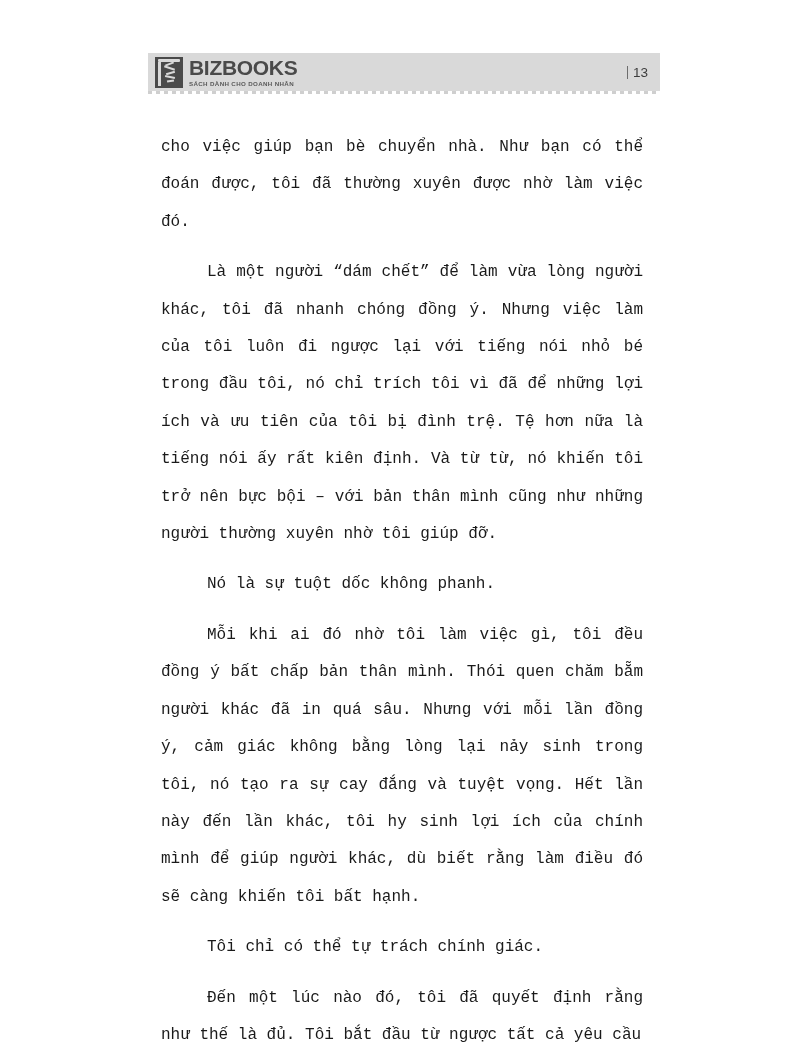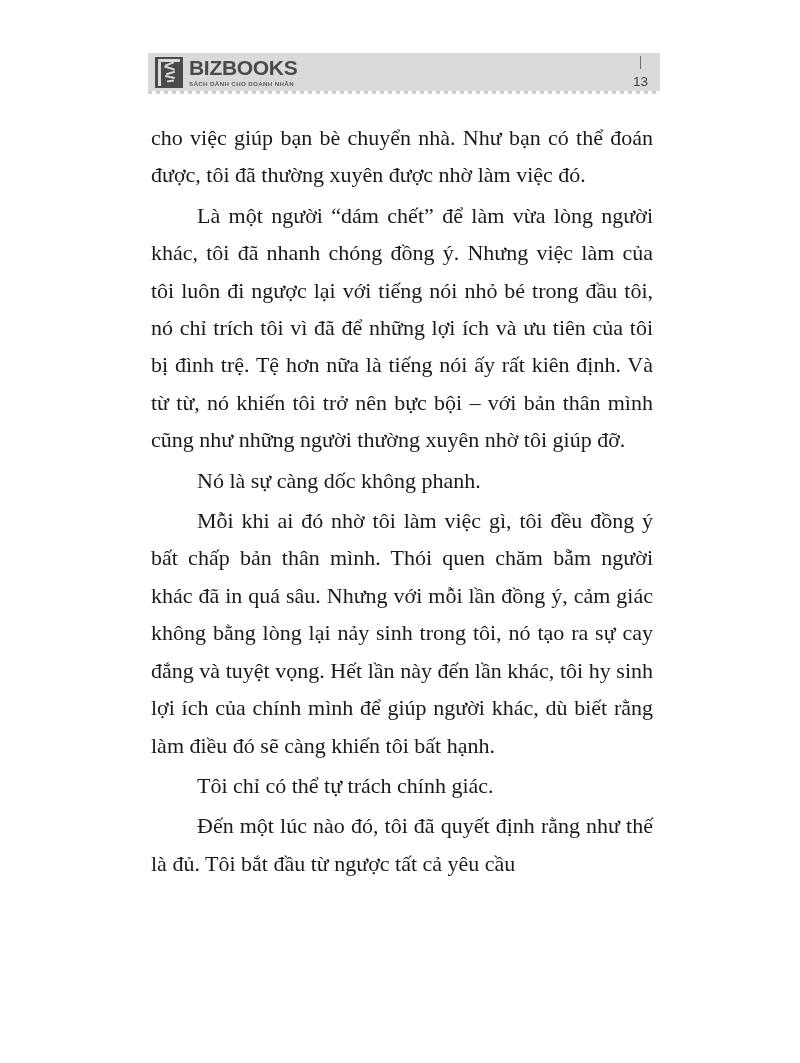--- a/index.html
+++ b/index.html
@@ -122,45 +122,44 @@
 
   .folio {
     margin-left: auto;
     margin-right: 12px;
     font-family: "Liberation Sans", "DejaVu Sans", sans-serif;
     font-size: 13.5px;
     color: #3d3d3d;
     display: flex;
     align-items: center;
     gap: 5px;
-    flex-direction: column;
   }
   .folio .rule {
     display: inline-block;
     width: 1px;
     height: 13px;
     background: #6d6d6d;
   }
 
   
   .text-column {
     position: absolute;
     left: 148px;
     top: 116px;
     width: 508px;
   }
 
   .para {
-    margin: 3px;
-    font-size: 22px;
+    margin: 13px;
+    font-size: 16px;
     line-height: 37.4px;
     color: #1a1a1a;
     text-align: justify;
     text-indent: 46px;
-    font-family: Liberation Serif, serif;
+    font-family: Liberation Mono, monospace;
   }
   .para.no-indent {
     text-indent: 0;
   }
   .para + .para {
     margin-top: 0;
   }
 </style>
 </head>
 <body>
@@ -190,19 +189,19 @@
     <div class="folio">
       <span class="rule"></span>
       <span>13</span>
     </div>
 
   </div>
 
   <div class="text-column">
     <p class="para no-indent">cho việc giúp bạn bè chuyển nhà. Như bạn có thể đoán được, tôi đã thường xuyên được nhờ làm việc đó.</p>
     <p class="para">Là một người “dám chết” để làm vừa lòng người khác, tôi đã nhanh chóng đồng ý. Nhưng việc làm của tôi luôn đi ngược lại với tiếng nói nhỏ bé trong đầu tôi, nó chỉ trích tôi vì đã để những lợi ích và ưu tiên của tôi bị đình trệ. Tệ hơn nữa là tiếng nói ấy rất kiên định. Và từ từ, nó khiến tôi trở nên bực bội – với bản thân mình cũng như những người thường xuyên nhờ tôi giúp đỡ.</p>
-    <p class="para">Nó là sự càng dốc không phanh.</p>
+    <p class="para">Nó là sự tuột dốc không phanh.</p>
     <p class="para">Mỗi khi ai đó nhờ tôi làm việc gì, tôi đều đồng ý bất chấp bản thân mình. Thói quen chăm bẵm người khác đã in quá sâu. Nhưng với mỗi lần đồng ý, cảm giác không bằng lòng lại nảy sinh trong tôi, nó tạo ra sự cay đắng và tuyệt vọng. Hết lần này đến lần khác, tôi hy sinh lợi ích của chính mình để giúp người khác, dù biết rằng làm điều đó sẽ càng khiến tôi bất hạnh.</p>
     <p class="para">Tôi chỉ có thể tự trách chính giác.</p>
     <p class="para">Đến một lúc nào đó, tôi đã quyết định rằng như thế là đủ. Tôi bắt đầu từ ngược tất cả yêu cầu</p>
   </div>
 
 </div>
 
 </body></html>

